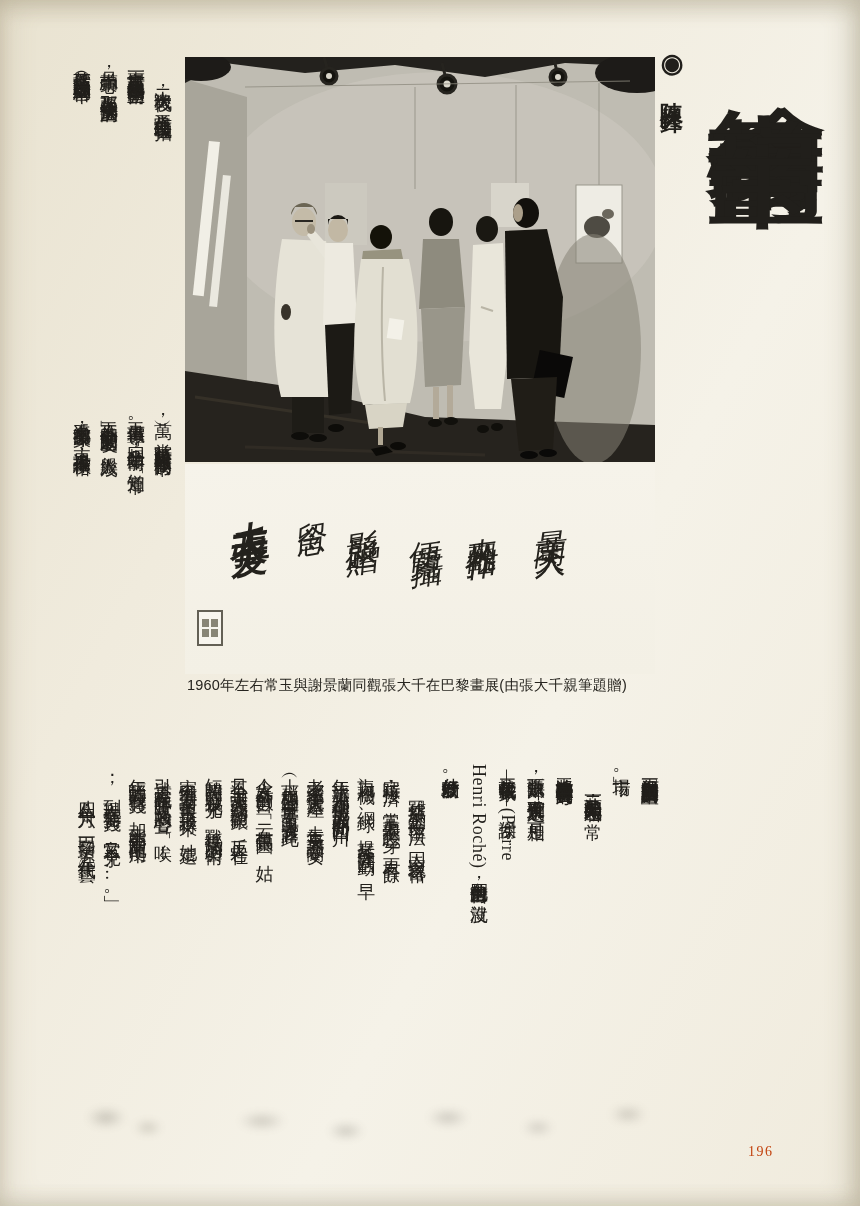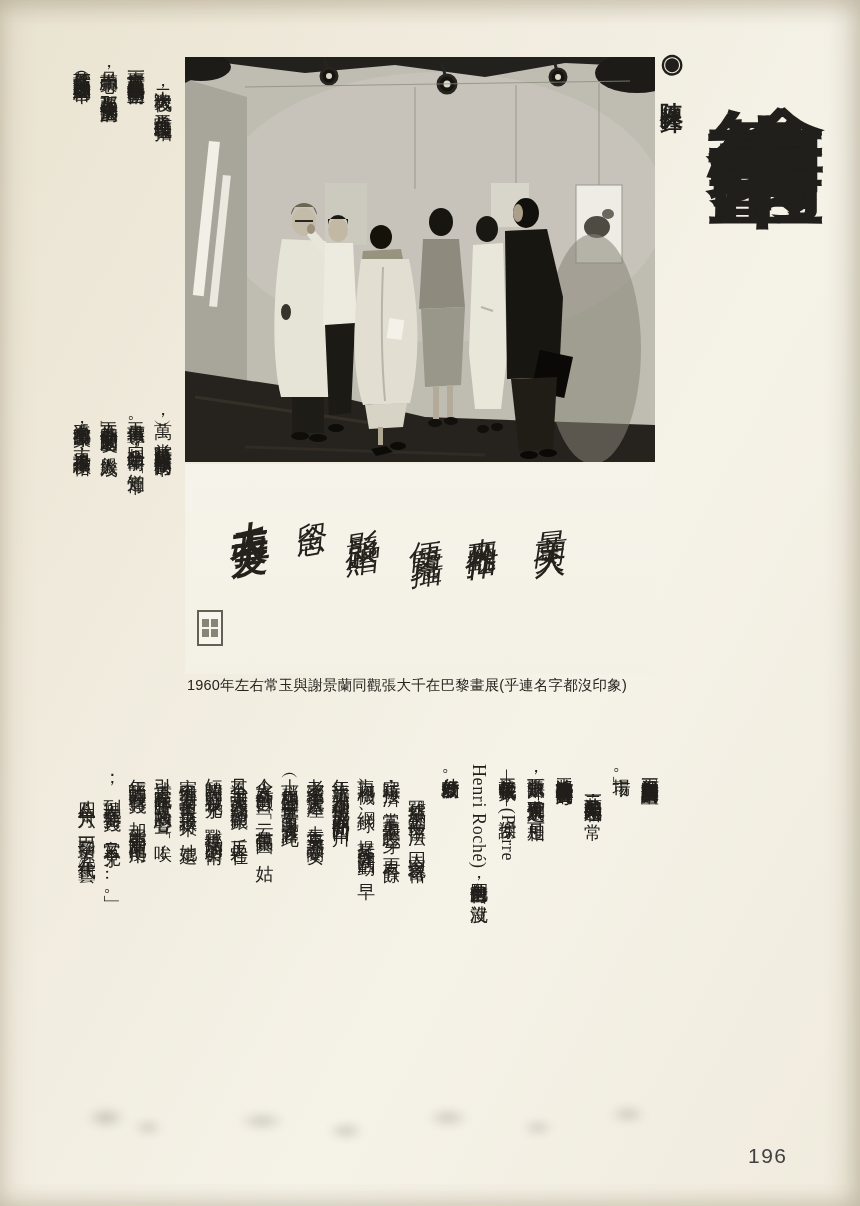--- a/index.html
+++ b/index.html
@@ -49,21 +49,21 @@
   .c6 { left:30px;  top:28px;  font-size:37px; letter-spacing:6px;  font-weight:bold; transform:rotate(-8deg); }
   #seal { position:absolute; left:12px; top:146px; width:26px; height:36px;
           border:2px solid #4a473c; background:rgba(255,255,255,.4); opacity:.85;
           display:flex; flex-wrap:wrap; align-content:center; justify-content:center; gap:2px; padding:2px; box-sizing:border-box; }
   #seal i { width:7px; height:8px; background:#54513f; opacity:.8; }
   
   #caption { position:absolute; left:187px; top:676px; width:470px;
              font-family:"Liberation Sans", sans-serif; font-size:14.5px; color:#26241f;
              letter-spacing:.2px; }
   #page-number { position:absolute; left:748px; top:1144px; width:60px;
-                 font-family:Liberation Sans, sans-serif; font-size:21px; color:#404040;
+                 font-family:Liberation Serif, serif; font-size:14px; color:#c2410c;
                  letter-spacing:1.5px; }
   
   #smudge { position:absolute; left:70px; top:1088px; width:600px; height:66px;
             filter:blur(5px); opacity:.30; pointer-events:none;
             background:
               radial-gradient(28px 14px at 6% 45%, #4a463c 0%, transparent 70%),
               radial-gradient(20px 10px at 13% 60%, #55503f 0%, transparent 70%),
               radial-gradient(34px 12px at 32% 50%, #5a554a 0%, transparent 70%),
               radial-gradient(26px 11px at 46% 65%, #4a463c 0%, transparent 70%),
               radial-gradient(30px 12px at 63% 45%, #55504a 0%, transparent 70%),
@@ -201,21 +201,21 @@
     <div class="callig c5">留念</div>
     <div class="callig c6">大千張爰</div>
     <div id="seal">
         <i></i>
         <i></i>
         <i></i>
         <i></i>
       </div>
   </div>
 
-  <div id="caption">1960年左右常玉與謝景蘭同觀張大千在巴黎畫展(乎連名字都沒印象)</div>
+  <div id="caption">1960年左右常玉與謝景蘭同觀張大千在巴黎畫展(由張大千親筆題贈)</div>
 
   <div id="intro-a" class="vblock">
     <div>　二次大戰後，常玉作品首次出現在拍</div>
     <div>賣市場該是一九八三年的巴黎國立藝術</div>
     <div>品拍賣中心，那張五〇年代裸女油畫的</div>
     <div>落搥價爲二萬法郎（加上稅約台幣十二</div>
   </div>
 
   <div id="intro-b" class="vblock">
     <div>萬），當時筆者曾於民生報作精簡的常</div>

